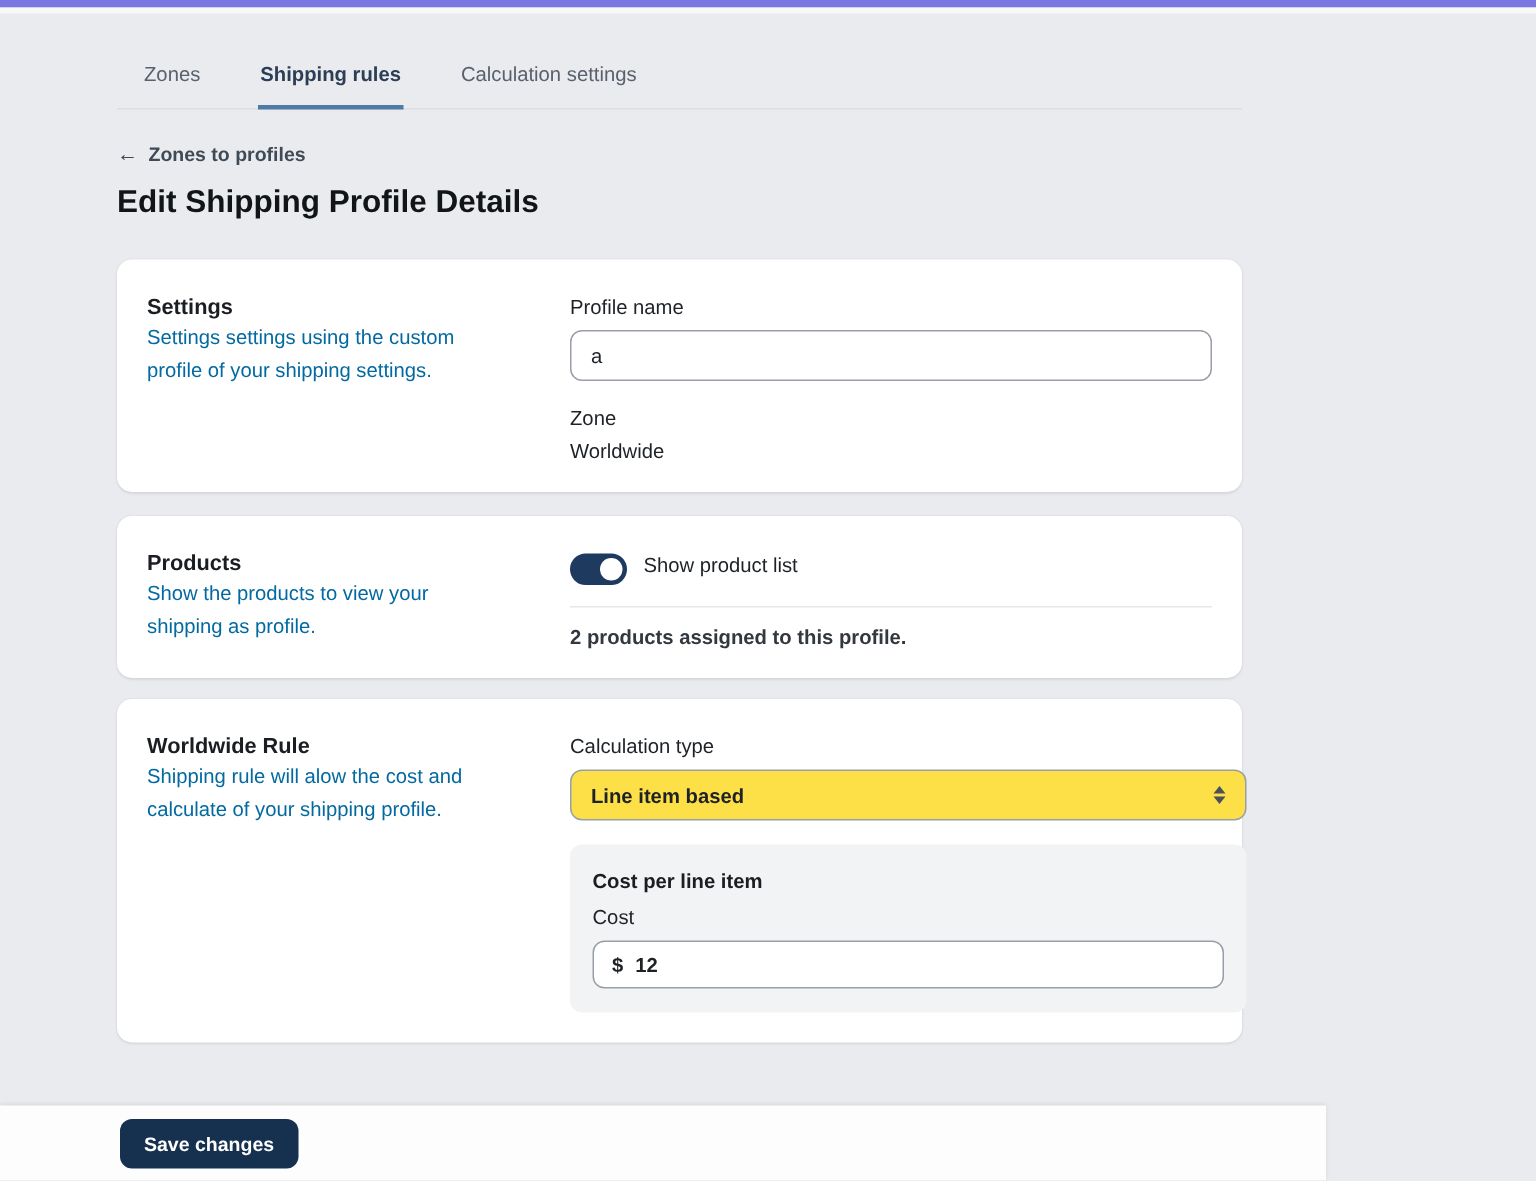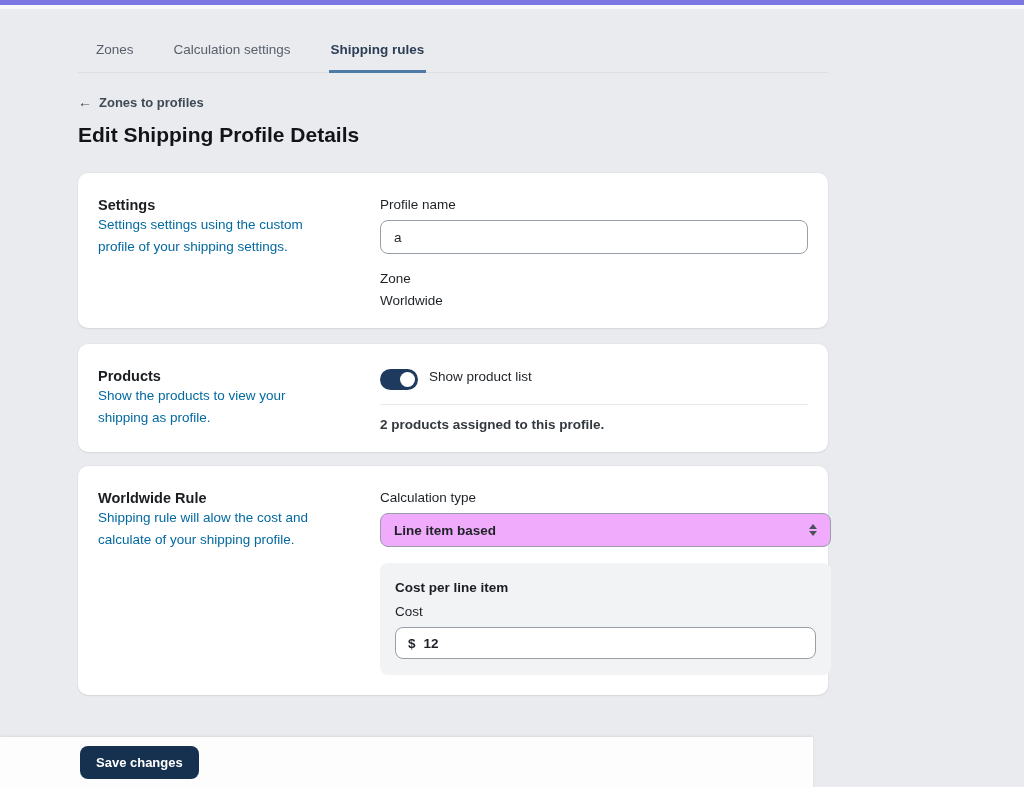--- a/index.html
+++ b/index.html
@@ -109,21 +109,21 @@
   .divider {
     border: none; border-top: 1px solid #e6e8ea;
     margin: 14px 0 12px 0;
   }
   .assigned-text { font-size: 13.5px; font-weight: 600; color: #33383f; }
 
   .select-box {
     margin-top: 8px;
     height: 34px;
     border: 1px solid #999fa8; border-radius: 8px;
-    background: #f0abfc;
+    background: #fde047;
     display: flex; align-items: center; justify-content: space-between;
     padding: 0 13px;
     cursor: pointer;
   }
   .select-box .select-value { font-size: 13.5px; font-weight: 600; color: #1e2227; }
   .stepper-icon { display: flex; flex-direction: column; gap: 2px; align-items: center; }
   .stepper-icon .tri-up {
     width: 0; height: 0;
     border-left: 4px solid transparent; border-right: 4px solid transparent;
     border-bottom: 5px solid #4a515a;
@@ -153,21 +153,21 @@
   .currency { font-size: 13.5px; font-weight: 600; color: #1e2227; }
   .cost-input {
     border: none; outline: none; background: transparent;
     font-family: "Liberation Sans", sans-serif;
     font-size: 13.5px; font-weight: 600; color: #1e2227;
     width: 100%;
   }
 
   .footer {
     position: absolute; left: 0; bottom: 0;
-    width: 813px; height: 50px;
+    width: 884px; height: 50px;
     background: #fdfdfd;
     box-shadow: 0 -1px 3px rgba(0,0,0,.08);
     display: flex; align-items: center;
     padding-left: 80px;
   }
   .save-btn {
     background: #16314f; color: #ffffff;
     border: none; border-radius: 8px;
     font-family: "Liberation Sans", sans-serif;
     font-size: 13px; font-weight: 600;
@@ -179,22 +179,22 @@
 <body>
 
 <div class="accent-bar"></div>
 <div class="accent-strip"></div>
 
 <div class="content">
 
 
   <div class="tabs">
     <div class="tab">Zones</div>
+    <div class="tab active">Shipping rules</div>
     <div class="tab">Calculation settings</div>
-    <div class="tab active">Shipping rules</div>
   </div>
 
   <div class="back-link">
     <span class="arrow">←</span>
     <span>Zones to profiles</span>
   </div>
 
   <h2 class="page-heading">Edit Shipping Profile Details</h2>
 
   <div class="card card-1">

